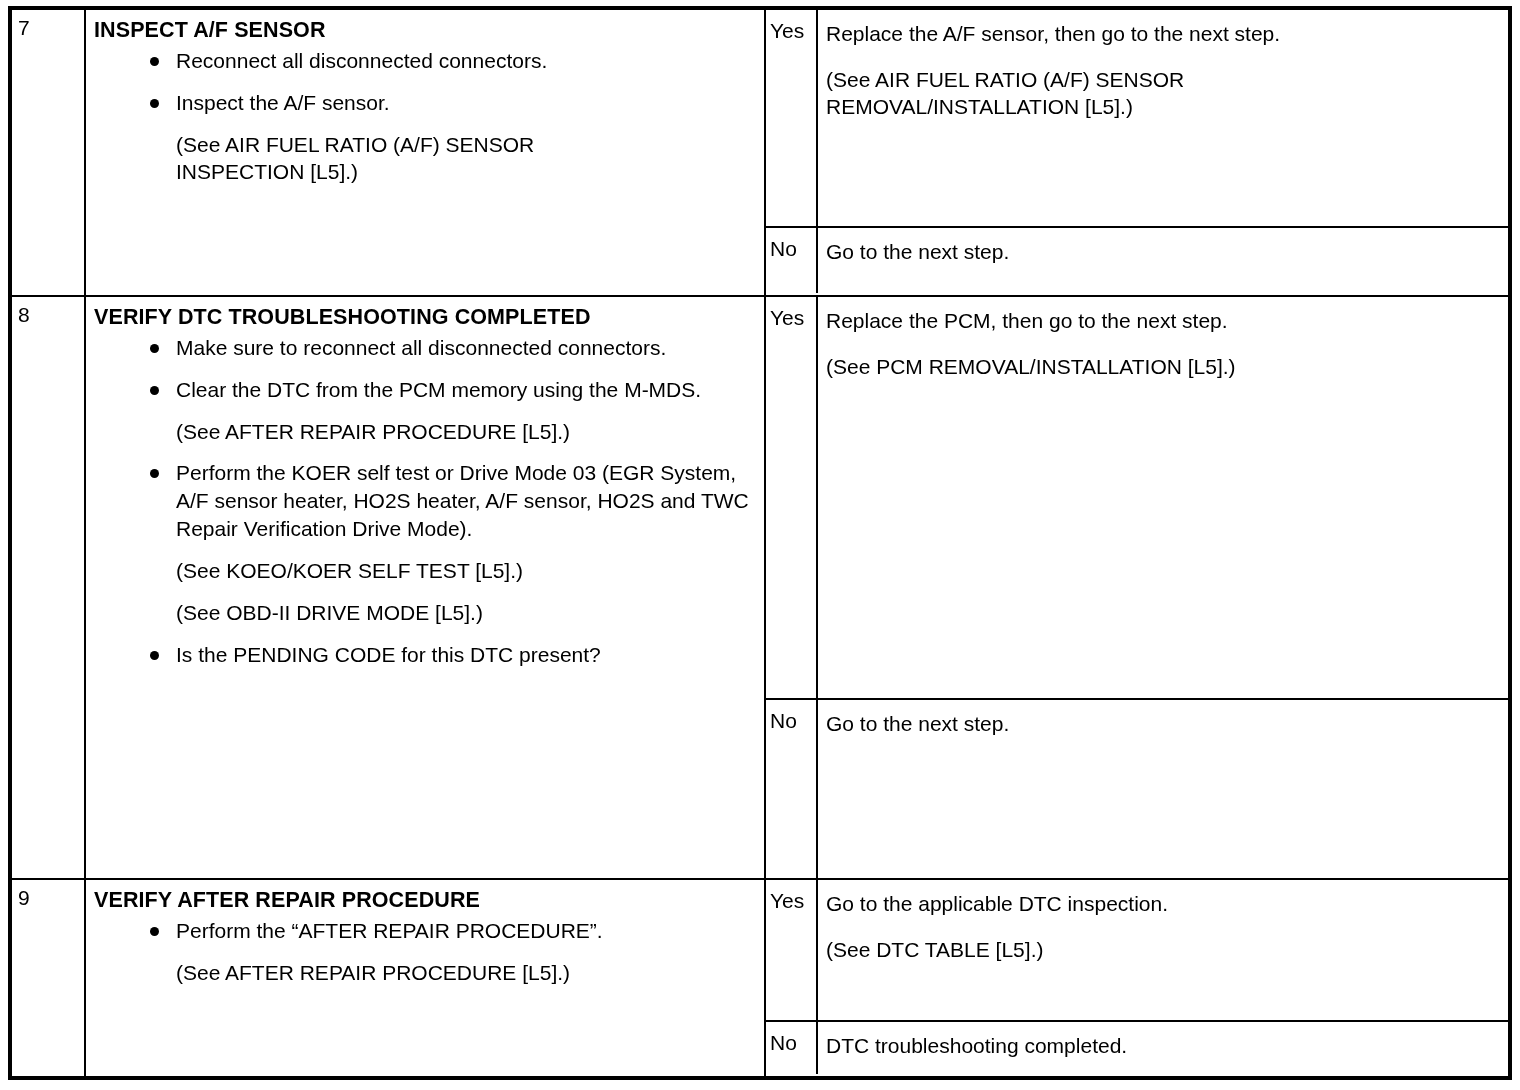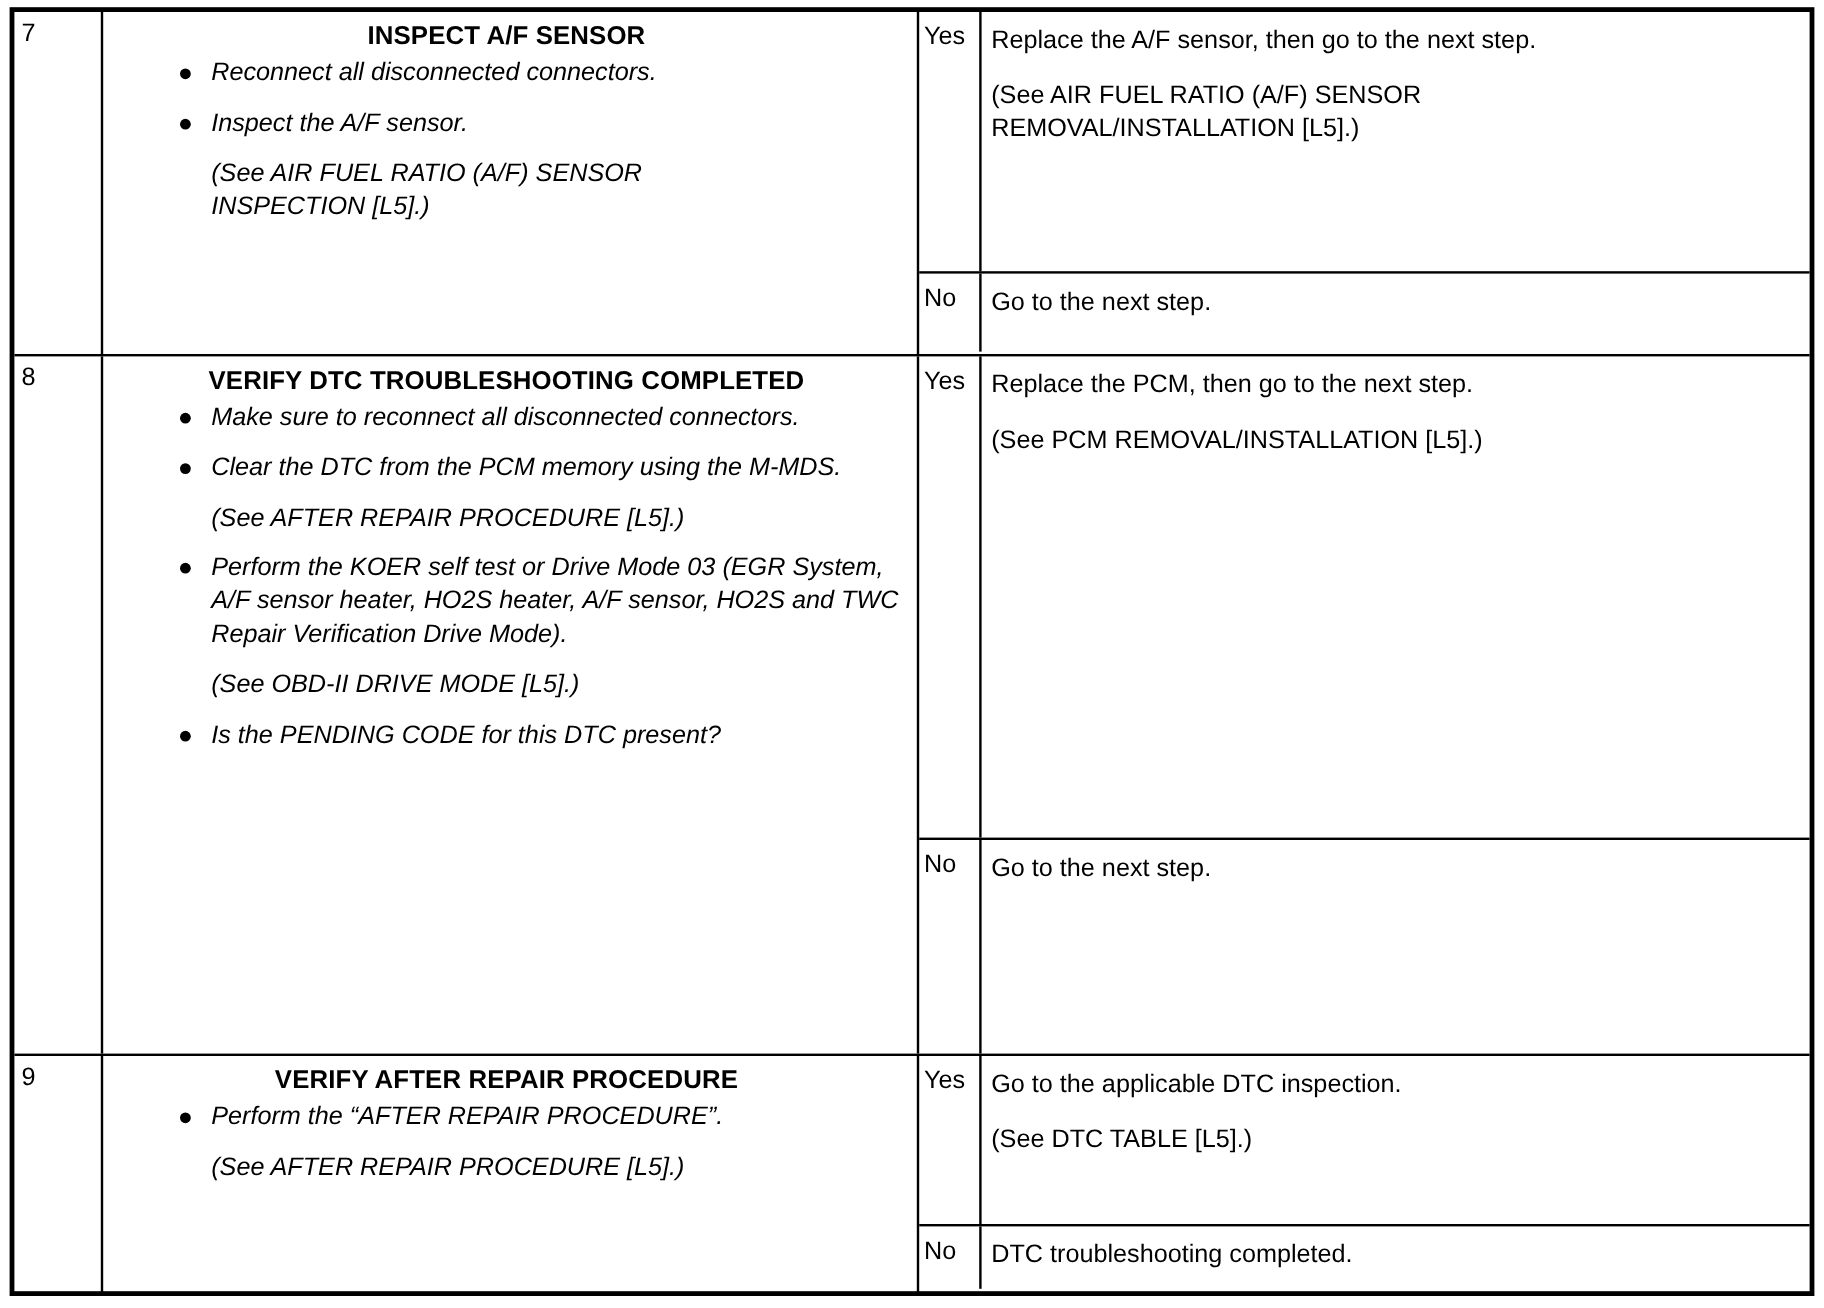--- a/index.html
+++ b/index.html
@@ -92,42 +92,40 @@
     padding: 10px 10px 10px 8px;
   }
 
   
   .hdr {
     font-size: 21.5px;
     font-weight: bold;
     letter-spacing: 0.1px;
     line-height: 1.15;
     margin: 0 0 4px 0;
-    text-align: center;
   }
   .res-line {
     font-size: 21px;
     line-height: 1.32;
     margin: 0 0 18px 0;
     white-space: pre-line;
   }
   .res-line.tight { margin-bottom: 0; }
 
   ul.blist {
     list-style: none;
     margin: 0;
     padding: 0;
   }
   ul.blist > li {
     position: relative;
     padding-left: 82px;
     margin: 0 0 14px 0;
     font-size: 21px;
     line-height: 1.33;
-    font-style: italic;
   }
   ul.blist > li:last-child { margin-bottom: 0; }
 
   ul.blist > li.bulleted::before {
     content: "";
     position: absolute;
     left: 56px;
     top: 10px;
     width: 9px;
     height: 9px;
@@ -185,20 +183,21 @@
         <span>8</span>
       </div>
 
       <div class="c-proc">
         <div class="hdr">VERIFY DTC TROUBLESHOOTING COMPLETED</div>
         <ul class="blist spacer-top">
           <li class="bulleted">Make sure to reconnect all disconnected connectors.</li>
           <li class="bulleted">Clear the DTC from the PCM memory using the M-MDS.</li>
           <li class="note">(See AFTER REPAIR PROCEDURE [L5].)</li>
           <li class="bulleted">Perform the KOER self test or Drive Mode 03 (EGR System, A/F sensor heater, HO2S heater, A/F sensor, HO2S and TWC Repair Verification Drive Mode).</li>
+          <li class="note">(See KOEO/KOER SELF TEST [L5].)</li>
           <li class="note">(See OBD-II DRIVE MODE [L5].)</li>
           <li class="bulleted">Is the PENDING CODE for this DTC present?</li>
         </ul>
       </div>
 
       <div class="c-ans">
         <div class="ans-row" style="height:403px;">
           <div class="c-yn">Yes</div>
           <div class="c-res">
             <p class="res-line">Replace the PCM, then go to the next step.</p>

